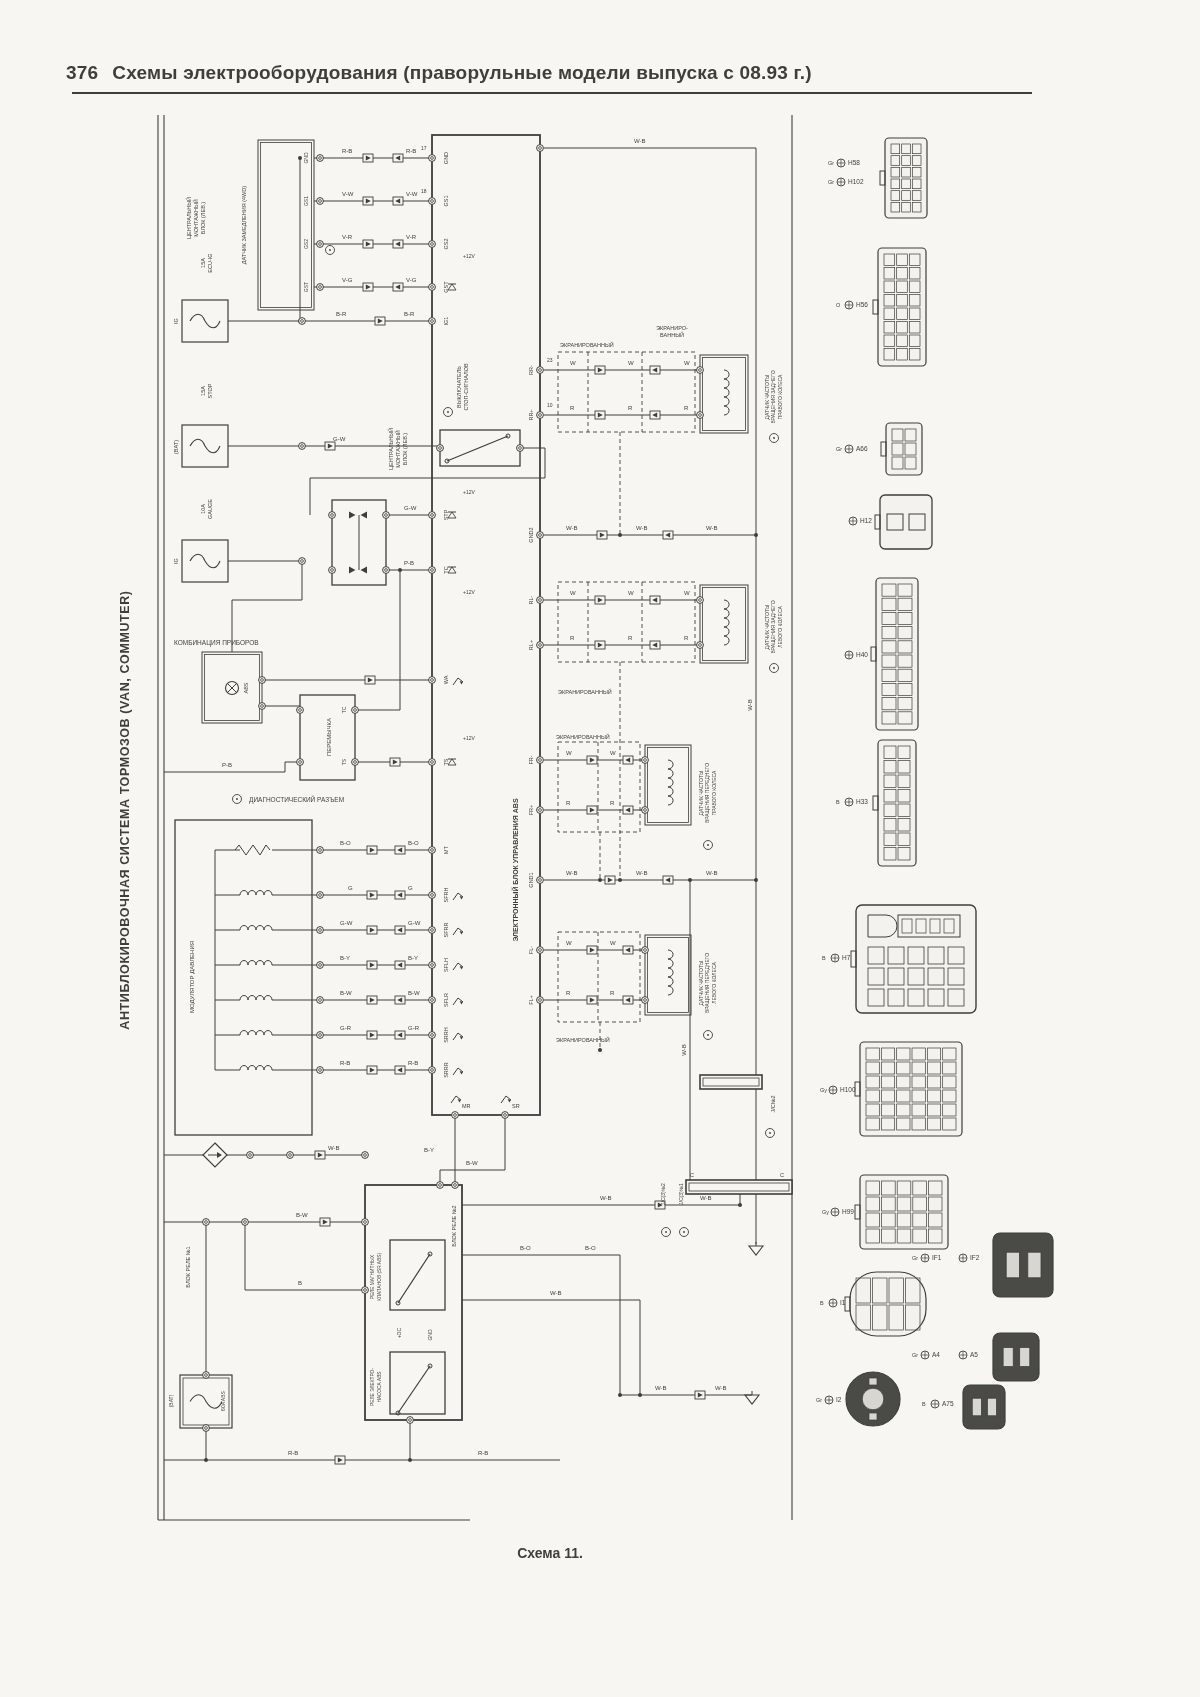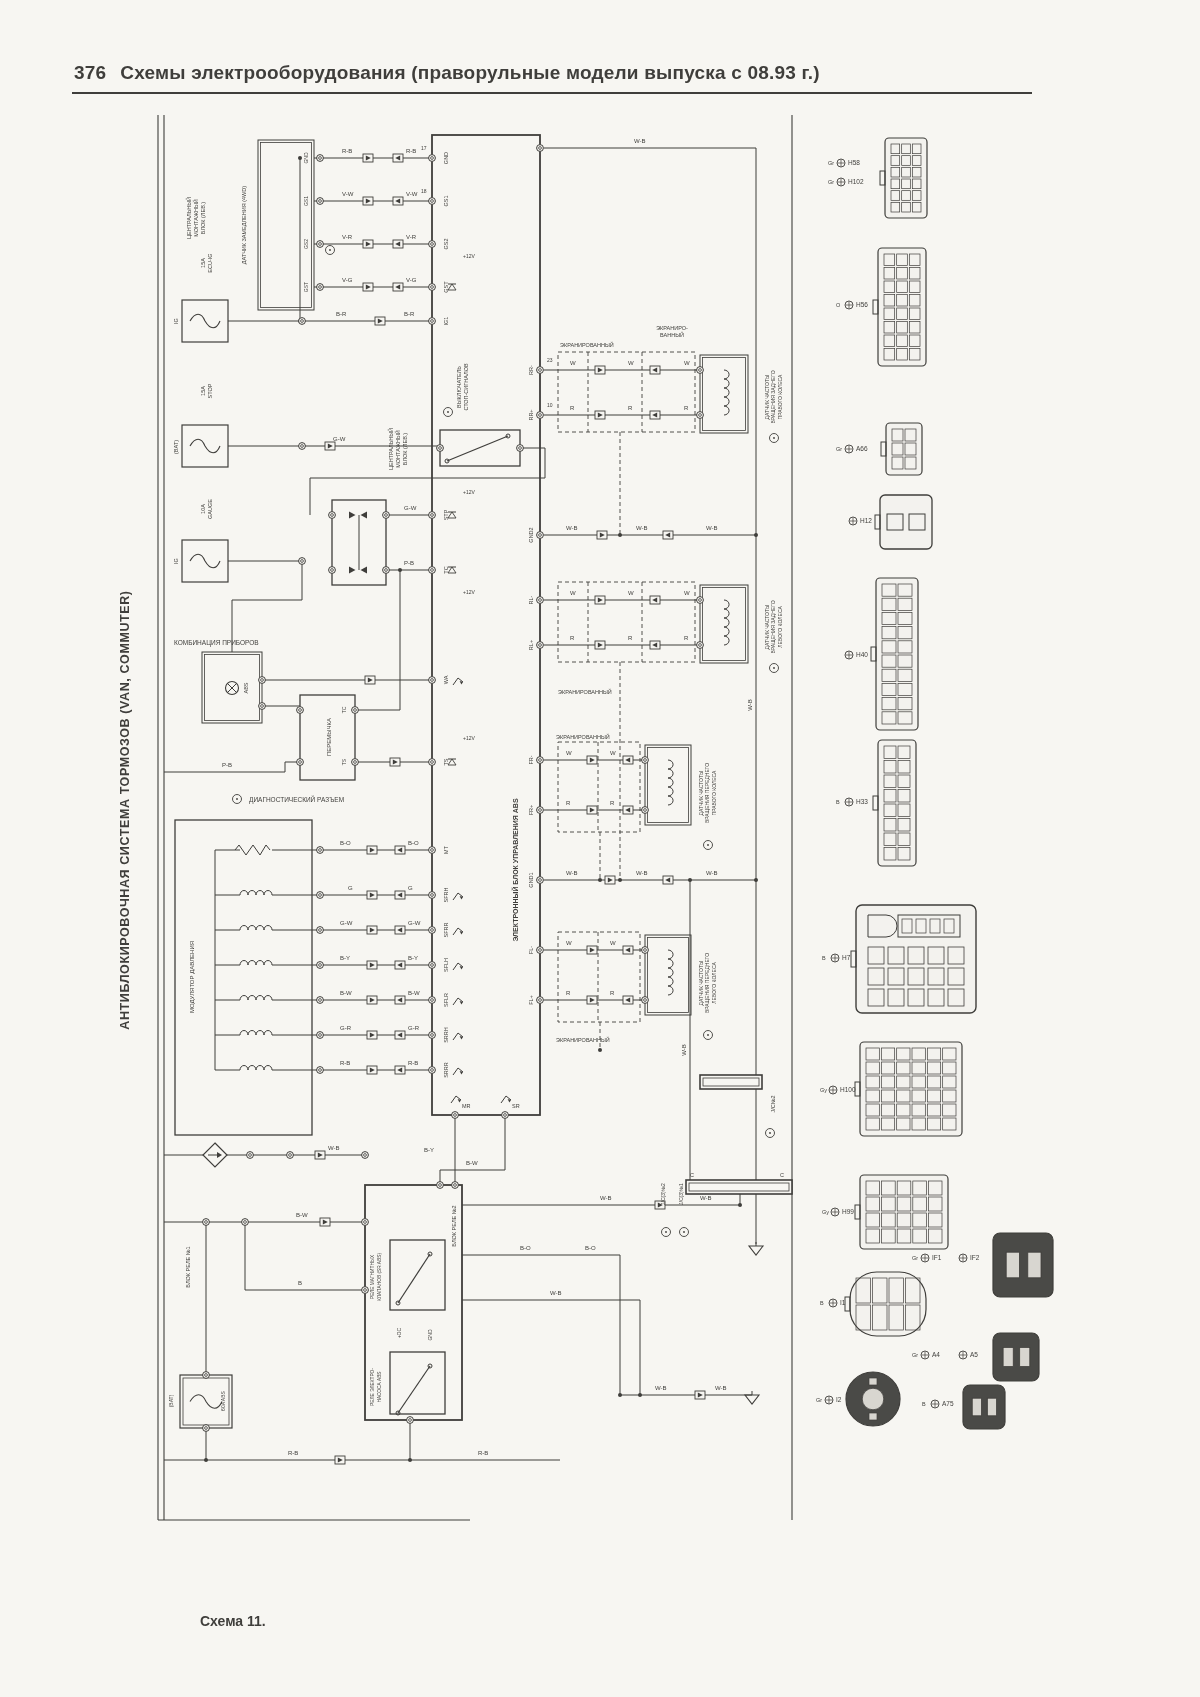--- a/index.html
+++ b/index.html
@@ -1,24 +1,24 @@
 <!DOCTYPE html>
 <html><head>
 <meta charset="utf-8">
 <style>
   html,body{margin:0;padding:0;}
   body{width:1200px;height:1697px;background:#e8e6e1;font-family:"Liberation Sans",sans-serif;}
   .page{position:relative;width:1200px;height:1697px;background:#f7f6f2;overflow:hidden;color:#3f3e3b;}
-  .hdr{position:absolute;top:62px;left:74px;width:980px;font-size:19px;font-weight:bold;letter-spacing:.2px;white-space:nowrap;}
+  .hdr{position:absolute;top:62px;left:66px;width:980px;font-size:19px;font-weight:bold;letter-spacing:.2px;white-space:nowrap;}
   .hdr .num{margin-right:14px;}
   .rule{position:absolute;top:92px;left:72px;width:960px;height:2px;background:#3f3e3b;}
   .side-title{position:absolute;left:-273px;top:802px;width:796px;height:16px;line-height:16px;
     text-align:center;font-size:12.5px;font-weight:bold;letter-spacing:.6px;
     transform:rotate(-90deg);}
-  .caption{position:absolute;top:1613px;left:200px;width:700px;
+  .caption{position:absolute;top:1545px;left:200px;width:700px;text-align:center;
     font-size:14px;font-weight:bold;}
   svg{position:absolute;top:0;left:0;}
   svg text{font-family:"Liberation Sans",sans-serif;fill:#3f3e3b;}
 </style>
 </head>
 <body>
 
 <div class="page">
   <div class="hdr">
     <span class="num">376</span><span>Схемы электрооборудования (праворульные модели выпуска с 08.93 г.)</span>

